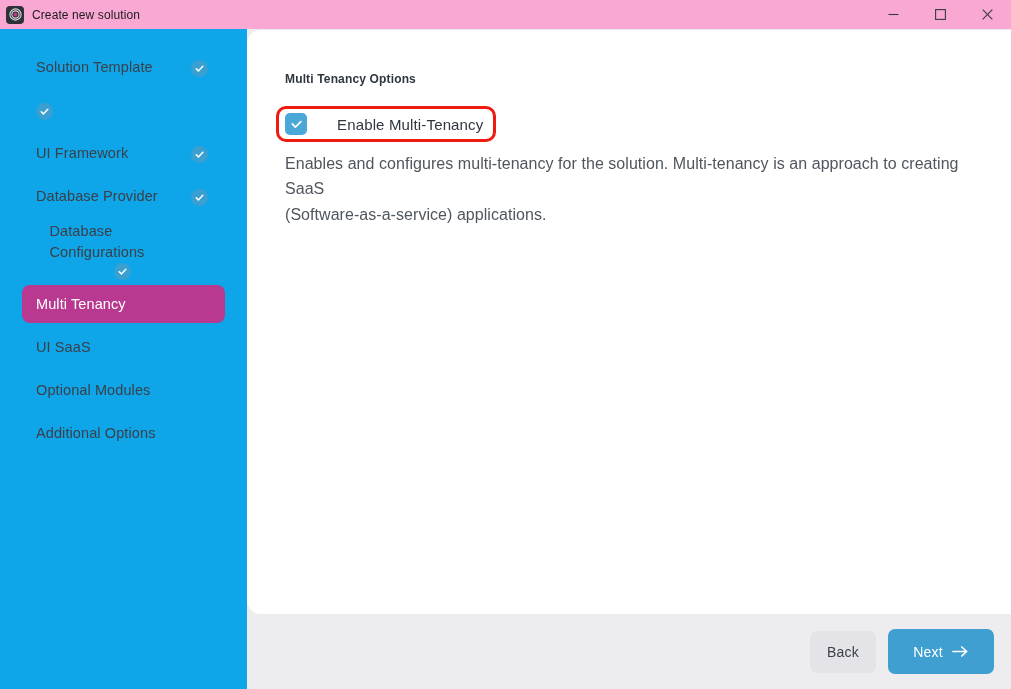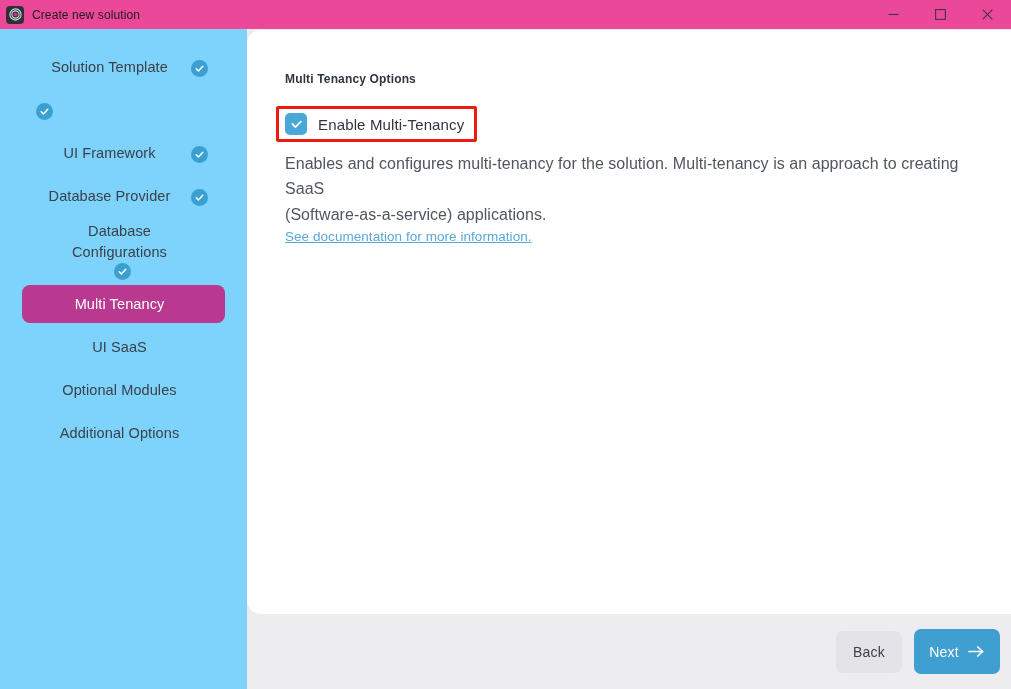--- a/index.html
+++ b/index.html
@@ -14,21 +14,21 @@
     overflow: hidden;
     position: relative;
   }
 
   
   .titlebar {
     position: absolute;
     left: 0; top: 0;
     width: 1011px;
     height: 29px;
-    background: #ec4899;
+    background: #f9a8d4;
     display: flex;
     align-items: center;
   }
   .titlebar-left {
     display: flex;
     align-items: center;
     padding-left: 6px;
     gap: 8px;
     flex: 1 1 auto;
     min-width: 0;
@@ -66,22 +66,21 @@
   }
   .win-btn svg { display: block; }
 
   
   .sidebar {
     position: absolute;
     left: 0;
     top: 29px;
     width: 247px;
     height: 660px;
-    background: #7dd3fc;
-    text-align: center;
+    background: #0ea5e9;
   }
   .nav-item {
     position: relative;
     display: flex;
     align-items: center;
     box-sizing: border-box;
     margin: 0 22px;
     padding: 0 14px;
     min-height: 38px;
     border-radius: 8px;
@@ -132,23 +131,24 @@
     color: #2f3640;
     letter-spacing: 0.15px;
     margin: 0 0 20px 0;
   }
 
   .checkbox-highlight {
     position: relative;
     display: inline-flex;
     align-items: center;
     border: 3px solid #ee1b11;
-    border-radius: 2px;
+    border-radius: 10px;
     padding: 4px 10px 4px 6px;
     margin-left: -9px;
+    gap: 19px;
   }
   .cb-box {
     width: 22px;
     height: 22px;
     border-radius: 5px;
     background: #4aa8d8;
     display: flex;
     align-items: center;
     justify-content: center;
     flex: 0 0 auto;
@@ -182,21 +182,21 @@
   
   .footer {
     position: absolute;
     left: 0;
     right: 0;
     bottom: 0;
     height: 75px;
     display: flex;
     align-items: center;
     justify-content: flex-end;
-    padding-right: 11px;
+    padding-right: 17px;
     gap: 12px;
     box-sizing: border-box;
   }
   .btn {
     border: none;
     border-radius: 7px;
     font-family: "Liberation Sans", sans-serif;
     font-size: 14px;
     letter-spacing: 0.2px;
     display: flex;
@@ -204,21 +204,21 @@
     justify-content: center;
     box-sizing: border-box;
   }
   .btn-back {
     width: 66px;
     height: 42px;
     background: #e4e4e8;
     color: #3b4049;
   }
   .btn-next {
-    width: 86px;
+    width: 106px;
     height: 45px;
     background: #3e9fd0;
     color: #ffffff;
     gap: 9px;
   }
   .btn-next svg { display: block; }
 </style>
 </head>
 <body>
 
@@ -330,21 +330,20 @@
       </span>
       <span class="cb-label">Enable Multi-Tenancy</span>
     </div>
 
     <div class="desc">
       <span>Enables and configures multi-tenancy for the solution. Multi-tenancy is an approach to creating SaaS</span>
       <br>
       <span>(Software-as-a-service) applications.</span>
     </div>
 
-    <a class="doc-link" href="#">See documentation for more information.</a>
 
   </div>
 </div>
 
 <div class="footer">
   <button class="btn btn-back">Back</button>
   <button class="btn btn-next">
     <span>Next</span>
     <span>
       <svg width="17" height="13" viewBox="0 0 17 13">

